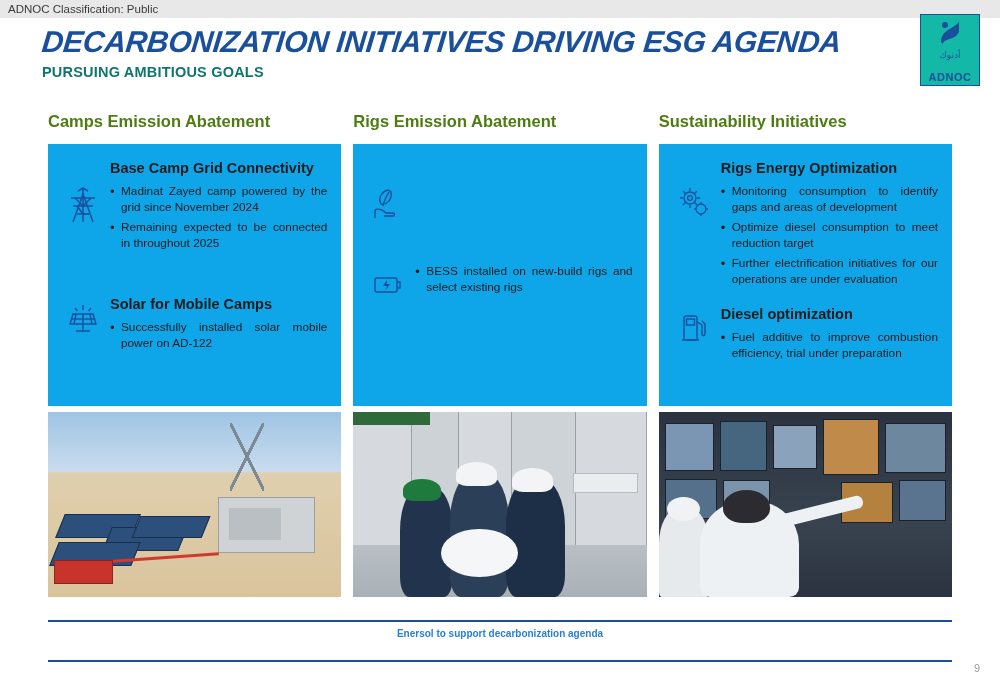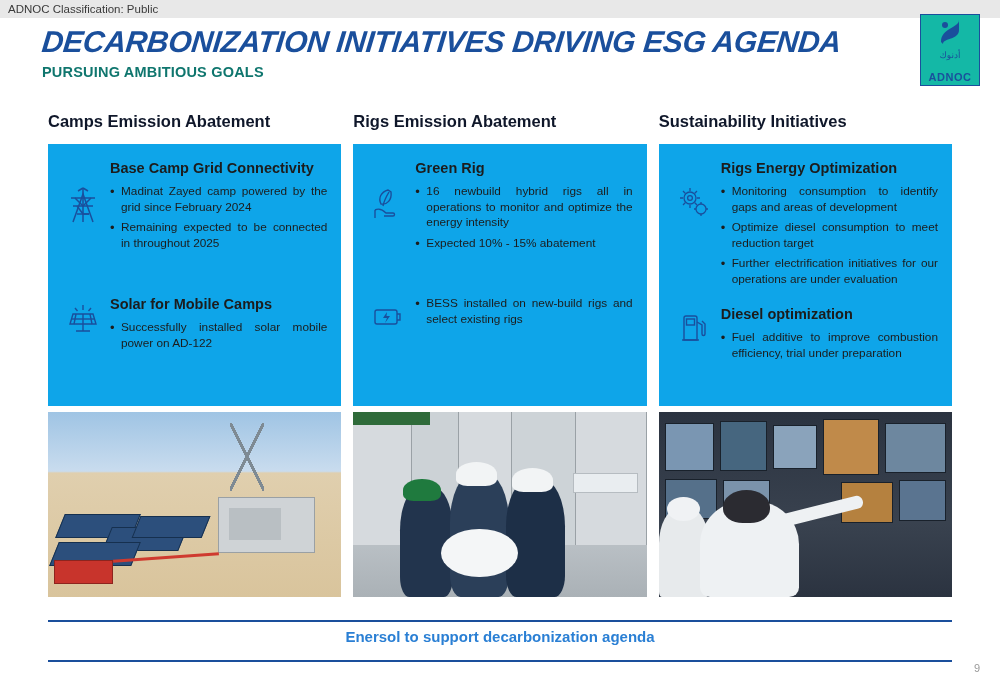--- a/index.html
+++ b/index.html
@@ -42,21 +42,21 @@
   .logo .ar { font-size: 9px; color: #1a4f9c; margin-top: 2px; }
   .logo .name { font-size: 11px; color: #1a4f9c; font-weight: bold; letter-spacing: 0.5px; margin-top: 11px; }
 
   
   .columns {
     position: absolute; top: 112px; left: 48px;
     width: 904px; display: flex; gap: 12px;
   }
   .col { width: 296px; }
   .col-head {
-    font-size: 16.5px; font-weight: bold; color: #0f172a;
+    font-size: 16.5px; font-weight: bold; color: #4d7c0f;
     margin-bottom: 10px; height: 22px;
   }
   .card {
     background: #0ea5e9; height: 262px; padding: 16px 14px 10px 14px;
     position: relative;
   }
   .block { display: flex; gap: 6px; margin-bottom: 8px; }
   .block-body { flex: 1; }
   .block-title {
     font-size: 14.5px; font-weight: bold; color: #1c1c1c;
@@ -145,21 +145,21 @@
   .p3 .man{position:absolute;left:0;top:52%;width:17%;height:48%;background:#e7eaec;border-radius:40% 40% 6% 6%;}
   .p3 .manhead{position:absolute;left:3%;top:46%;width:11%;height:13%;background:#f0f2f4;border-radius:50%;}
 
   
   .footer-rule {
     position: absolute; left: 48px; top: 620px; width: 904px; height: 2px;
     background: #1a4f9c;
   }
   .footer-text {
     position: absolute; left: 0; top: 628px; width: 1000px; text-align: center;
-    font-size: 15px; font-weight: bold; color: #2a7fd4;
+    font-size: 10px; font-weight: bold; color: #2a7fd4;
   }
   .footer-rule2 {
     position: absolute; left: 48px; top: 660px; width: 904px; height: 2px;
     background: #1a4f9c;
   }
   .page-num {
     position: absolute; right: 20px; top: 662px;
     font-size: 11px; color: #9a9a9a;
   }
   svg { display: block; }
@@ -202,21 +202,21 @@
                 <path d="M9 14 L17 22 L25 14"></path>
                 <path d="M11 22 L17 30 L23 30"></path>
                 <path d="M11 30 L23 30"></path>
                 <path d="M17 4 L12 7 M17 4 L22 7"></path>
               </g>
             </svg>
           </div>
           <div class="block-body">
             <div class="block-title">Base Camp Grid Connectivity</div>
             <ul class="bullets">
-              <li>Madinat Zayed camp powered by the grid since February 2024</li>
+              <li>Madinat Zayed camp powered by the grid since November 2024</li>
               <li>Remaining expected to be connected in throughout 2025</li>
             </ul>
           </div>
         </div>
 
         <div class="block second" style="margin-top:40px;">
           <div class="icon-col low">
             <svg width="34" height="34" viewBox="0 0 34 34" aria-hidden="true">
               <g stroke="#1a4f9c" stroke-width="1.4" fill="none">
                 <path d="M4 22 L30 22 L27 12 L7 12 Z"></path>
@@ -245,27 +245,20 @@
         <div class="block">
           <div class="icon-col">
             <svg width="34" height="40" viewBox="0 0 34 40" aria-hidden="true">
               <g stroke="#1a4f9c" stroke-width="1.4" fill="none">
                 <path d="M17 6 C10 8, 7 14, 10 20 C16 21, 21 16, 20 8 Z"></path>
                 <path d="M18 8 C15 13, 13 17, 12 22"></path>
                 <path d="M4 26 C8 24, 12 26, 15 29 L22 29 C24 29, 24 32, 22 32 L13 32"></path>
                 <path d="M4 26 L4 34"></path>
               </g>
             </svg>
-          </div>
-          <div class="block-body">
-            <div class="block-title">Green Rig</div>
-            <ul class="bullets">
-              <li>16 newbuild hybrid rigs all in operations to monitor and optimize the energy intensity</li>
-              <li>Expected 10% - 15% abatement</li>
-            </ul>
           </div>
         </div>
 
         <div class="block second" style="margin-top:40px;">
           <div class="icon-col low">
             <svg width="34" height="30" viewBox="0 0 34 30" aria-hidden="true">
               <g stroke="#1a4f9c" stroke-width="1.4" fill="none">
                 <rect x="4" y="8" width="22" height="14" rx="2"></rect>
                 <path d="M26 12 L29 12 L29 18 L26 18"></path>
                 <path d="M16 10 L12 16 L16 16 L14 21 L19 14 L15.5 14 Z" fill="#1a4f9c" stroke="none"></path>

